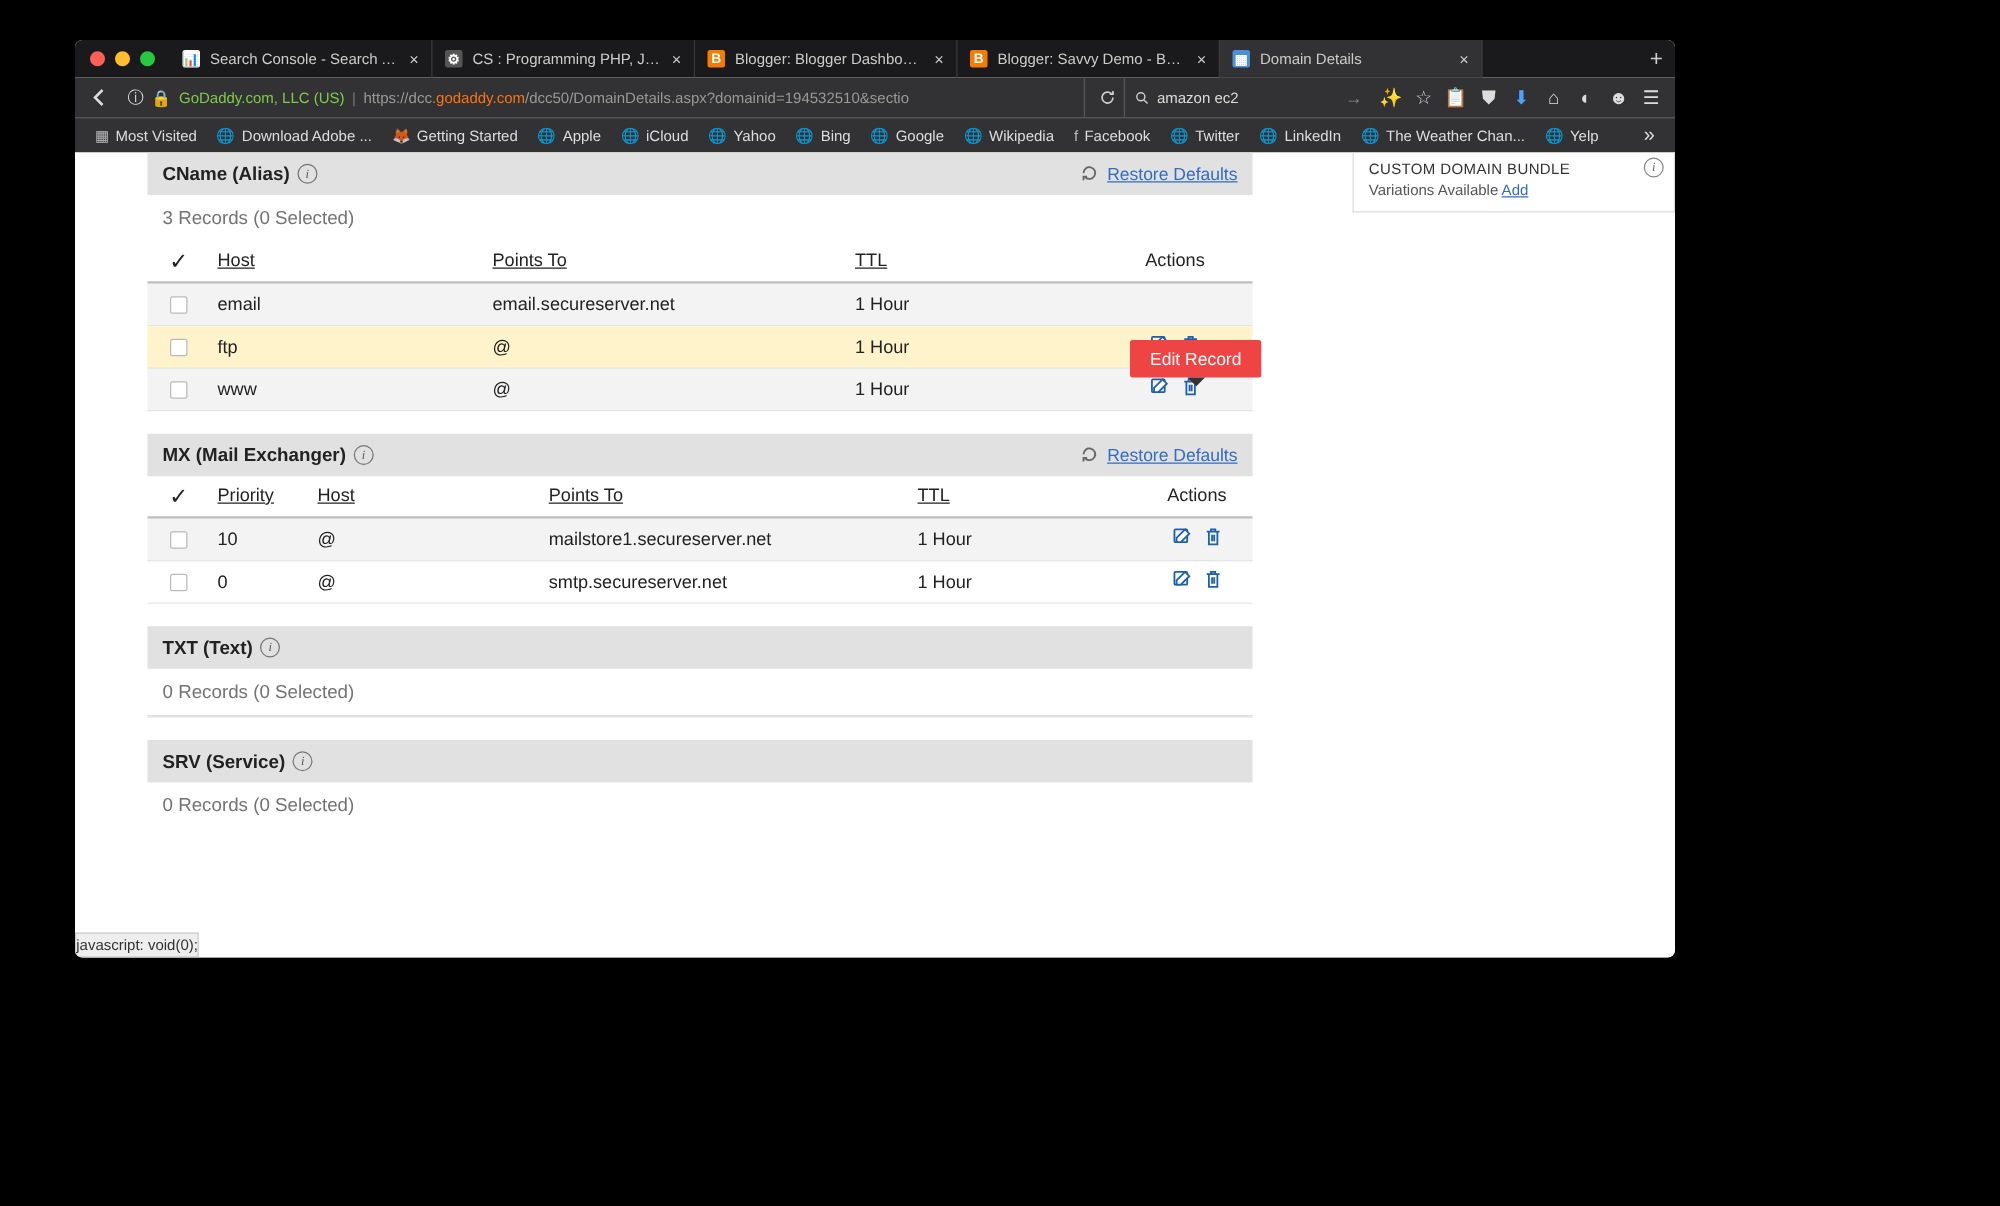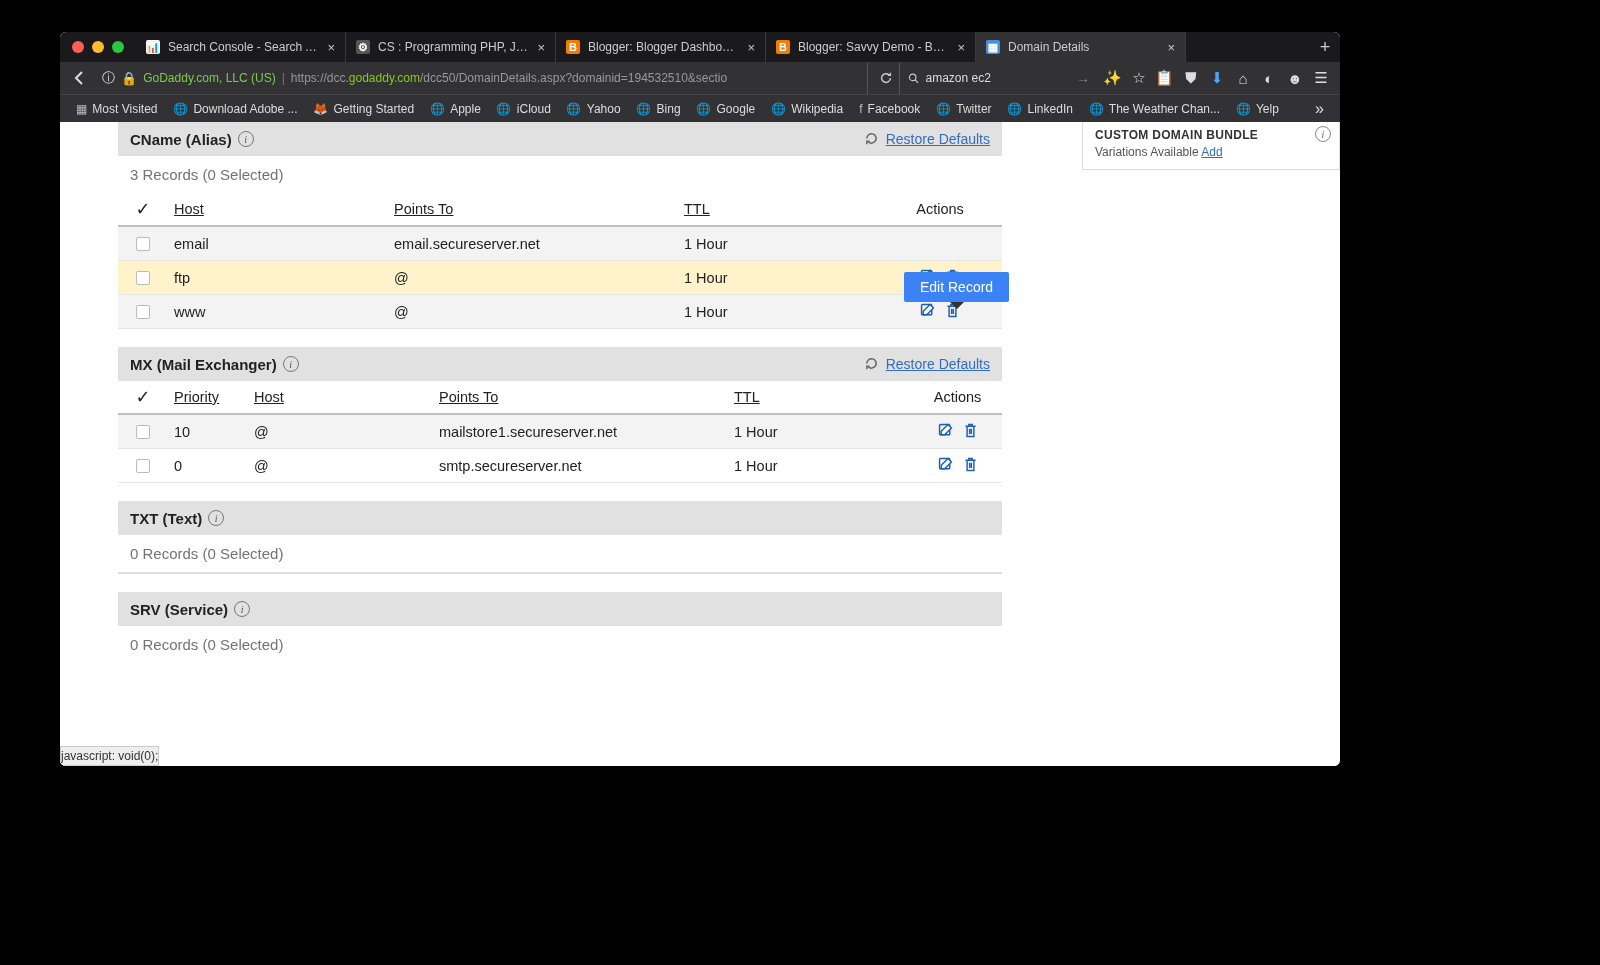--- a/index.html
+++ b/index.html
@@ -22,40 +22,40 @@
 .newtab{width:30px;display:flex;align-items:center;justify-content:center;color:#ccc;font-size:18px;cursor:pointer}
 
 
 .navbar{height:32px;background:#323234;display:flex;align-items:center;padding:0 8px;color:#ddd;font-size:12px}
 .nav-btn{width:24px;height:24px;display:flex;align-items:center;justify-content:center;color:#ddd;cursor:pointer}
 .url-field{flex:1;display:flex;align-items:center;gap:6px;padding:0 6px;margin:0 4px;border-right:1px solid #555;height:100%}
 .info-chip{color:#ddd;font-size:13px}
 .lock{color:#7ecb4a;font-size:13px}
 .identity{color:#7ecb4a}
 .url-text{color:#999}
-.url-text .dom{color:#84cc16}
+.url-text .dom{color:#f97316}
 .reload{width:28px;display:flex;align-items:center;justify-content:center;border-right:1px solid #555;height:100%;cursor:pointer}
 .search-field{width:170px;display:flex;align-items:center;gap:6px;padding:0 8px;height:100%}
 .search-field input{background:transparent;border:none;color:#ddd;font-size:12px;outline:none;width:100%}
 .arrow-go{color:#888;font-size:14px;padding:0 6px;cursor:pointer}
 .tool-icons{display:flex;align-items:center;gap:4px;padding-left:6px}
 .tool-icons span{width:22px;display:flex;align-items:center;justify-content:center;font-size:15px;color:#ddd;cursor:pointer}
 
 
 .bookbar{height:28px;background:#323234;display:flex;align-items:center;padding:0 8px;font-size:12px;color:#ddd;border-top:1px solid #444}
 .bk{display:flex;align-items:center;gap:5px;padding:0 8px;cursor:pointer;white-space:nowrap}
 .bk .bic{font-size:12px;opacity:.8}
 .bk-overflow{margin-left:auto;padding:0 8px;font-size:16px;cursor:pointer}
 
 
 .page{position:absolute;top:90px;bottom:0;left:0;right:0;background:#fff;overflow:hidden}
 .content{position:absolute;left:58px;right:0;top:0;bottom:0}
 .main-col{width:884px}
 .side-card{position:absolute;left:964px;top:0;width:258px;border:1px solid #ddd;border-top:none;padding:6px 12px 10px;font-size:12px;color:#333}
-.side-card .sc-title{font-weight:bold;letter-spacing:.3px}
+.side-card .sc-title{font-weight:normal;letter-spacing:.3px}
 .side-card .sc-sub{color:#555;margin-top:3px}
 .side-card a{color:#336cc1;text-decoration:underline;cursor:pointer}
 .side-info{position:absolute;right:8px;top:4px;width:16px;height:16px;border:1px solid #888;border-radius:50%;display:flex;align-items:center;justify-content:center;font-size:10px;font-style:italic;color:#666;font-family:Georgia,serif}
 
 
 .sec-head{background:#e1e1e1;height:34px;display:flex;align-items:center;padding:0 12px;font-size:15px;color:#222}
 .sec-head b{font-weight:bold;margin-right:6px}
 .sec-head .info-ic{width:16px;height:16px;border:1px solid #777;border-radius:50%;display:flex;align-items:center;justify-content:center;font-size:10px;font-style:italic;font-family:Georgia,serif;color:#555}
 .sec-head .spacer{flex:1}
 .sec-head .restore{color:#336cc1;text-decoration:underline;font-size:14px;cursor:pointer}
@@ -76,21 +76,21 @@
 .mx .c-host{width:185px}
 .mx .c-points{width:295px}
 .mx .c-ttl{width:185px}
 .thead .lbl{text-decoration:underline;cursor:pointer}
 .check-ic{font-size:18px;color:#222}
 .chkbox{width:14px;height:14px;border:1px solid #bbb;border-radius:2px;background:#fff;cursor:pointer}
 .act-ic{display:inline-flex;gap:8px;justify-content:center}
 .act-ic svg{width:17px;height:17px;cursor:pointer}
 .edit-svg{stroke:#1c5fb0;fill:none;stroke-width:1.7}
 .trash-svg{stroke:#1c5fb0;fill:none;stroke-width:1.7}
-.tooltip{position:absolute;background:#3b82f6;color:#fff;font-size:14px;padding:7px 16px;border-radius:2px;white-space:nowrap}
+.tooltip{position:absolute;background:#ef4444;color:#fff;font-size:14px;padding:7px 16px;border-radius:2px;white-space:nowrap}
 .tooltip:after{content:"";position:absolute;left:50%;bottom:-7px;margin-left:-7px;border:7px solid transparent;border-top-color:#333;border-bottom:none}
 .add-rec{text-align:center;padding:22px 0}
 .add-rec a{color:#336cc1;text-decoration:underline;font-size:15px;cursor:pointer}
 .hr{height:1px;background:#ddd;margin:0}
 .gap{height:18px}
 
 
 .status{position:absolute;left:0;bottom:0;background:#eee;border:1px solid #ccc;font-size:12px;color:#333;padding:2px 0}
 
 svg{display:block}

